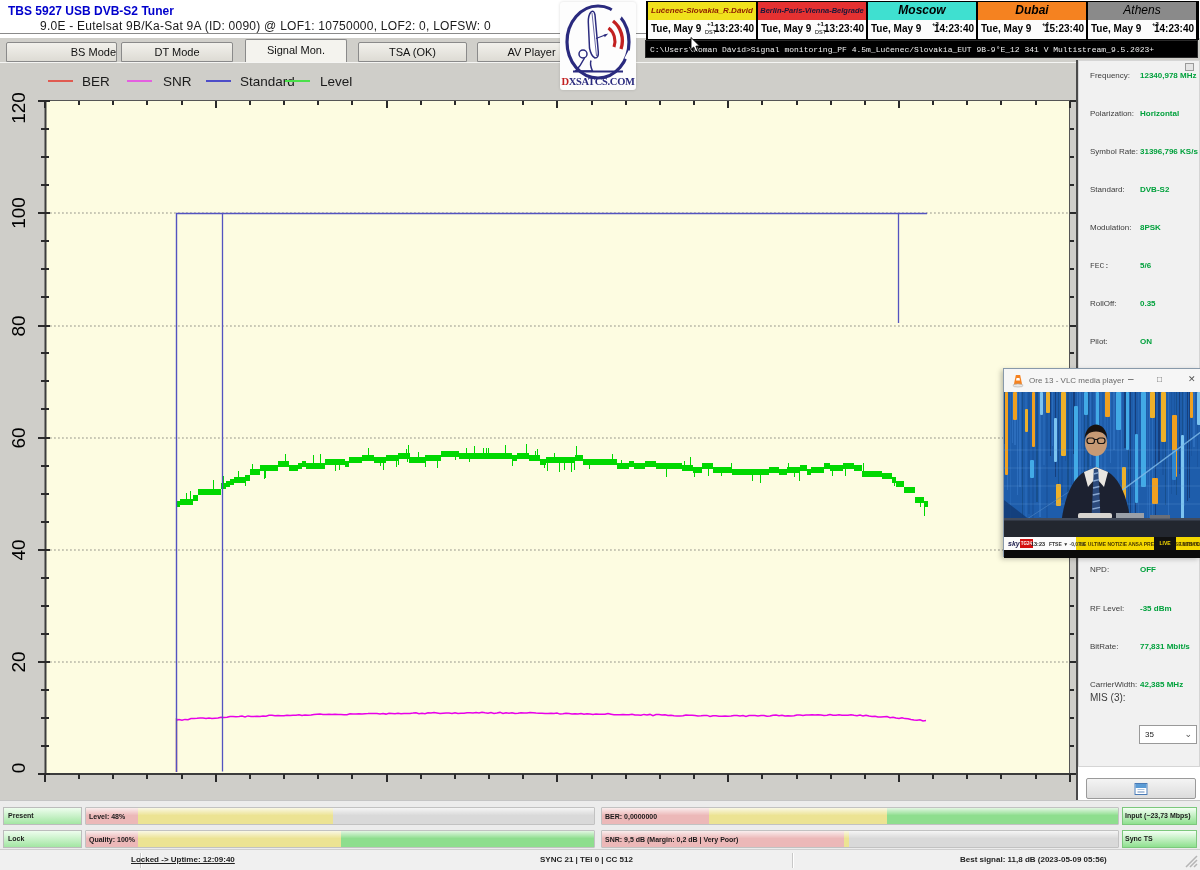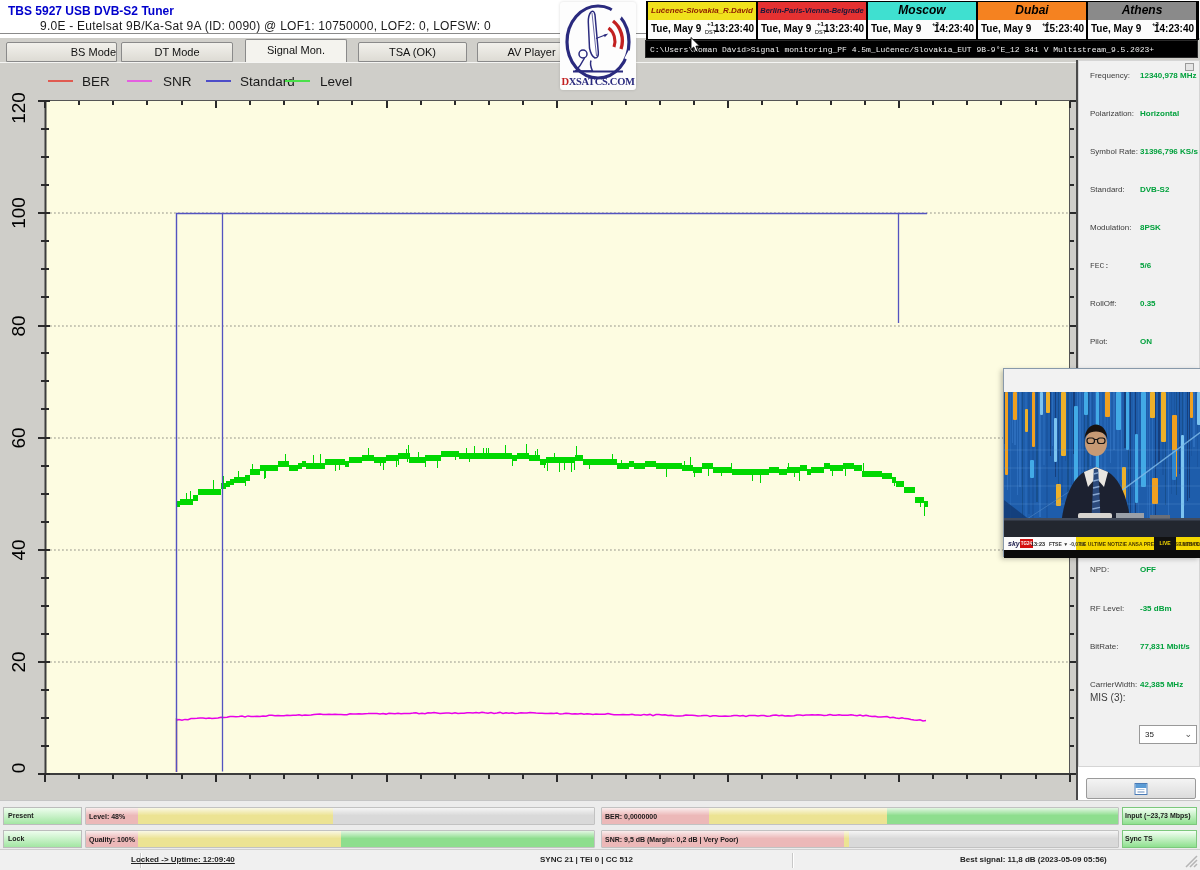--- a/index.html
+++ b/index.html
@@ -38,21 +38,21 @@
 <span style="position:absolute;left:3px;top:3px;font-size:10px;font-weight:bold;white-space:nowrap;">Tue, May 9</span>
     <span style="position:absolute;left:64px;top:1px;font-size:6px;font-weight:bold;">+3</span>
 <span style="position:absolute;right:2px;top:3px;font-size:10px;font-weight:bold;white-space:nowrap;">14:23:40</span>
   </div>
 <div class="abs" style="left:978px;top:2px;width:109px;height:18px;background:#f58220;border-right:1px solid #000;font-size:12px;font-weight:bold;font-style:italic;color:#000000;text-align:center;line-height:17px;white-space:nowrap;overflow:hidden;">Dubai</div>
 <div class="abs" style="left:978px;top:20px;width:109px;height:19px;background:#fcfcfc;border-right:1px solid #000;color:#000;">
 <span style="position:absolute;left:3px;top:3px;font-size:10px;font-weight:bold;white-space:nowrap;">Tue, May 9</span>
     <span style="position:absolute;left:64px;top:1px;font-size:6px;font-weight:bold;">+4</span>
 <span style="position:absolute;right:2px;top:3px;font-size:10px;font-weight:bold;white-space:nowrap;">15:23:40</span>
   </div>
-<div class="abs" style="left:1088px;top:2px;width:109px;height:18px;background:#8a8a8a;border-right:1px solid #000;font-size:12px;font-weight:bold;font-style:italic;color:#000000;text-align:center;line-height:17px;white-space:nowrap;overflow:hidden;">Athens</div>
+<div class="abs" style="left:1088px;top:2px;width:109px;height:18px;background:#8a8a8a;border-right:1px solid #000;font-size:12px;font-weight:normal;font-style:italic;color:#000000;text-align:center;line-height:17px;white-space:nowrap;overflow:hidden;">Athens</div>
 <div class="abs" style="left:1088px;top:20px;width:109px;height:19px;background:#fcfcfc;border-right:1px solid #000;color:#000;">
 <span style="position:absolute;left:3px;top:3px;font-size:10px;font-weight:bold;white-space:nowrap;">Tue, May 9</span>
     <span style="position:absolute;left:64px;top:1px;font-size:6px;font-weight:bold;">+3</span>
 <span style="position:absolute;right:2px;top:3px;font-size:10px;font-weight:bold;white-space:nowrap;">14:23:40</span>
   </div>
 
 <div class="abs" style="left:645px;top:40px;width:553px;height:18px;background:#000;border:1px solid #2a2a2a;z-index:4;">
 <div class="abs" style="left:4px;top:4px;font-family:'Liberation Mono',monospace;font-size:8px;color:#f0f0f0;white-space:nowrap;">C:\Users\Roman Dávid&gt;Signal monitoring_PF 4.5m_Lučenec/Slovakia_EUT 9B-9°E_12 341 V Multistream_9.5.2023+</div>
 </div>
 <svg class="abs" style="left:690px;top:37px;z-index:9;" width="12" height="17" viewBox="0 0 12 17">
@@ -248,20 +248,31 @@
 <div class="abs" style="left:1139px;top:725px;width:58px;height:19px;background:#fff;border:1px solid #999;font-size:8px;color:#222;line-height:17px;padding-left:5px;">35<span style="position:absolute;right:4px;top:0;color:#555;font-size:9px;">⌄</span></div>
 <div class="abs" style="left:1086px;top:778px;width:110px;height:21px;background:linear-gradient(#f4f4f4,#dcdcdc);border:1px solid #9a9a9a;border-radius:2px;">
 <div style="position:absolute;left:50%;top:50%;transform:translate(-50%,-50%);width:13px;height:12px;border:1px solid #4a7ab5;background:#fff;">
       <div style="width:100%;height:4px;background:#5b9bd5;"></div>
       <div style="margin:1px 2px;height:1.5px;background:#b0c4de;"></div>
       <div style="margin:1px 2px;height:1.5px;background:#b0c4de;"></div>
     </div>
 </div>
 
 <div class="abs" style="left:1003px;top:368px;width:197px;height:189px;background:#f2f2f2;border:1px solid #8899aa;border-right:none;box-shadow:-2px 2px 5px rgba(0,0,0,0.25);z-index:6;">
+<div style="position:absolute;left:0;top:0;width:100%;height:23px;background:#f6f6f6;">
+<svg style="position:absolute;left:8px;top:5px;" width="12" height="14" viewBox="0 0 14 16">
+<polygon points="4.5,1 9.5,1 12,13 2,13" fill="#f58220"></polygon>
+<polygon points="5.3,4.5 8.7,4.5 9.3,7.5 4.7,7.5" fill="#ffffff"></polygon>
+<ellipse cx="7" cy="13.2" rx="6" ry="1.8" fill="#e8e8e8" stroke="#aaa" stroke-width="0.7"></ellipse>
+</svg>
+<span style="position:absolute;left:25px;top:7px;font-size:8px;color:#6a6a6a;">Ore 13 - VLC media player</span>
+<span style="position:absolute;left:124px;top:4px;font-size:10px;color:#555;">–</span>
+<span style="position:absolute;left:153px;top:5px;font-size:8.5px;color:#555;">□</span>
+<span style="position:absolute;left:184px;top:5px;font-size:9px;color:#555;">✕</span>
+</div>
 <svg style="position:absolute;left:0;top:23px;" width="197" height="145" viewBox="0 0 197 145">
 <rect x="0" y="0" width="197" height="145" fill="#1e5dab"></rect>
 <rect x="0" y="0" width="1" height="52" fill="#174f8e"></rect>
 <rect x="3" y="0" width="1" height="98" fill="#2c6dbc"></rect>
 <rect x="6" y="0" width="1" height="142" fill="#2566b5"></rect>
 <rect x="8" y="0" width="1" height="51" fill="#2c6dbc"></rect>
 <rect x="10" y="0" width="2" height="53" fill="#2c6dbc"></rect>
 <rect x="13" y="0" width="1" height="103" fill="#2c6dbc"></rect>
 <rect x="15" y="0" width="2" height="95" fill="#2c6dbc"></rect>
 <rect x="18" y="0" width="1" height="125" fill="#174f8e"></rect>

